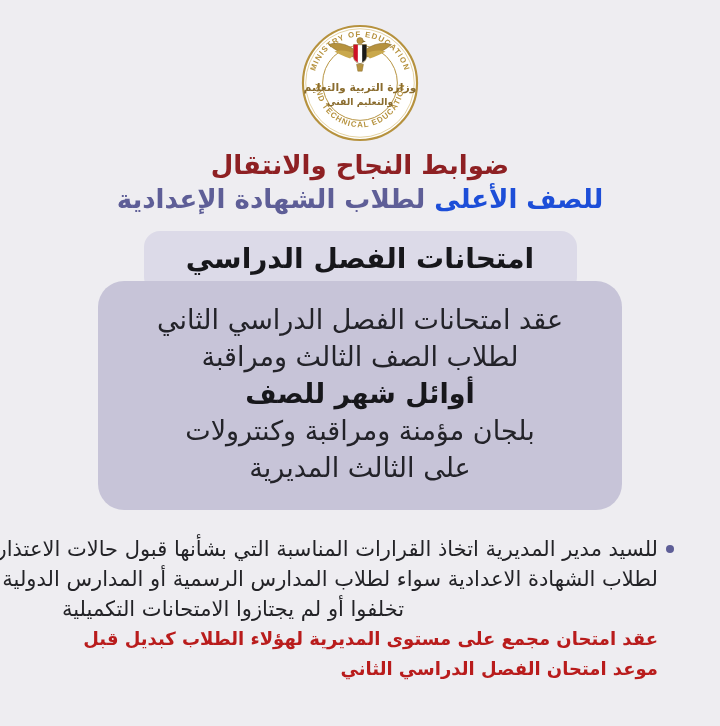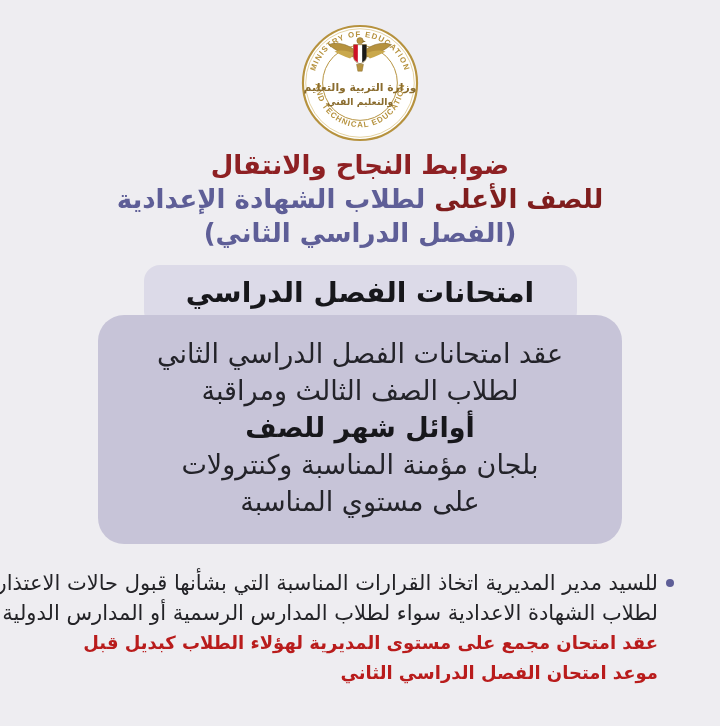--- a/index.html
+++ b/index.html
@@ -8,21 +8,21 @@
     background:#eeedf1;
     font-family:"DejaVu Sans",sans-serif;
     -webkit-font-smoothing:antialiased;
   }
   .logo-wrap{width:118px;height:118px;margin:24px auto 4px;}
   .logo-wrap svg{display:block;width:118px;height:118px;}
 
   .title-block{margin-top:6px;text-align:center;font-weight:bold;
     font-size:26px;line-height:34px;direction:rtl;}
   .t-red{color:#8e2023;}
-  .t-black{color:#7f1d1d;}
+  .t-black{color:#1d4ed8;}
   .t-purple{color:#5e5e97;}
 
   .hdr-box{
     width:433px;height:62px;margin:15px auto 0;
     background:#dcdae8;border-radius:16px;
     text-align:center;direction:rtl;
     font-size:28px;font-weight:bold;color:#17171b;
     line-height:56px;position:relative;z-index:0;
   }
   .body-box{
@@ -97,34 +97,34 @@
     </g>
 
     <text x="60" y="68" text-anchor="middle" class="seal-ar1" direction="rtl">وزارة التربية والتعليم</text>
     <text x="60" y="82" text-anchor="middle" class="seal-ar2" direction="rtl">والتعليم الفني</text>
   </svg>
 </div>
 
 <div class="title-block">
   <div class="t-red">ضوابط النجاح والانتقال</div>
   <div><span class="t-black">للصف الأعلى</span><span class="t-purple"> لطلاب الشهادة الإعدادية</span></div>
-  <div class="t-purple">(الفصل الدراسي الثاني)</div>
 </div>
 
 <div class="hdr-box">امتحانات الفصل الدراسي الثاني</div>
 
 <div class="body-box">
   <div class="body-line">عقد امتحانات الفصل الدراسي الثاني</div>
   <div class="body-line">لطلاب الصف الثالث ومراقبة</div>
   <div class="body-line bold">أوائل شهر للصف</div>
-  <div class="body-line">بلجان مؤمنة المناسبة وكنترولات</div>
-  <div class="body-line">على مستوي المناسبة</div>
+  <div class="body-line">بلجان مؤمنة ومراقبة وكنترولات</div>
+  <div class="body-line">على الثالث المديرية</div>
 </div>
 
 <div class="notes">
   <div class="note-line">
     <span class="dot"></span>
     <span>للسيد مدير المديرية اتخاذ القرارات المناسبة التي بشأنها قبول حالات الاعتذارات القهرية</span>
   </div>
   <div class="note-line">لطلاب الشهادة الاعدادية سواء لطلاب المدارس الرسمية أو المدارس الدولية الذين</div>
+  <div class="note-line align-left">تخلفوا أو لم يجتازوا الامتحانات التكميلية</div>
   <div class="note-bold">عقد امتحان مجمع على مستوى المديرية لهؤلاء الطلاب كبديل قبل</div>
   <div class="note-bold">موعد امتحان الفصل الدراسي الثاني</div>
 </div>
 
 </body></html>

